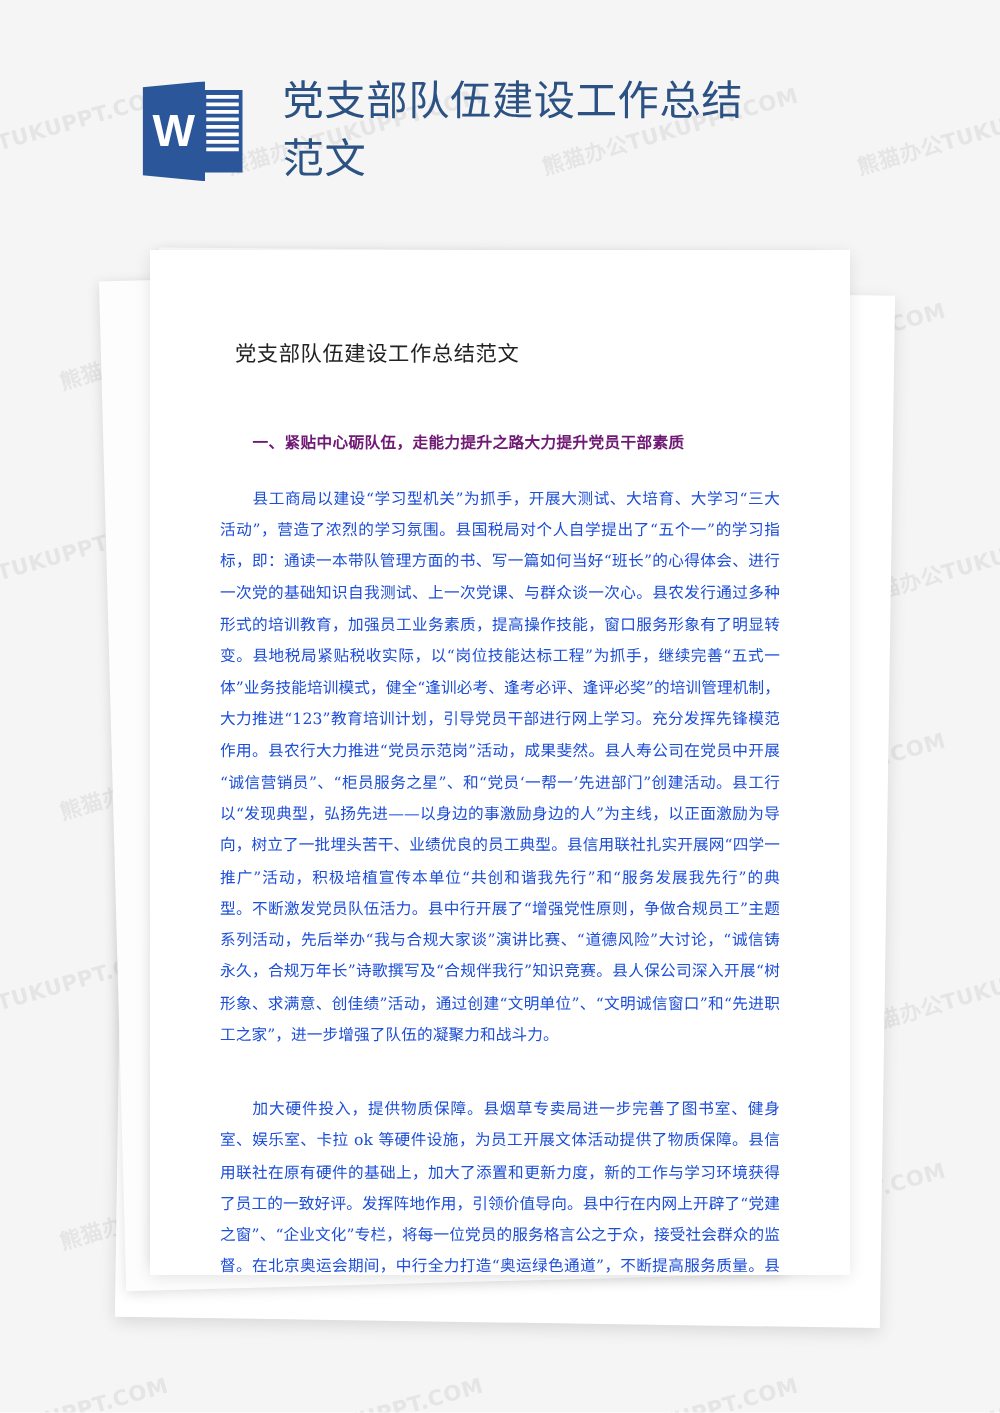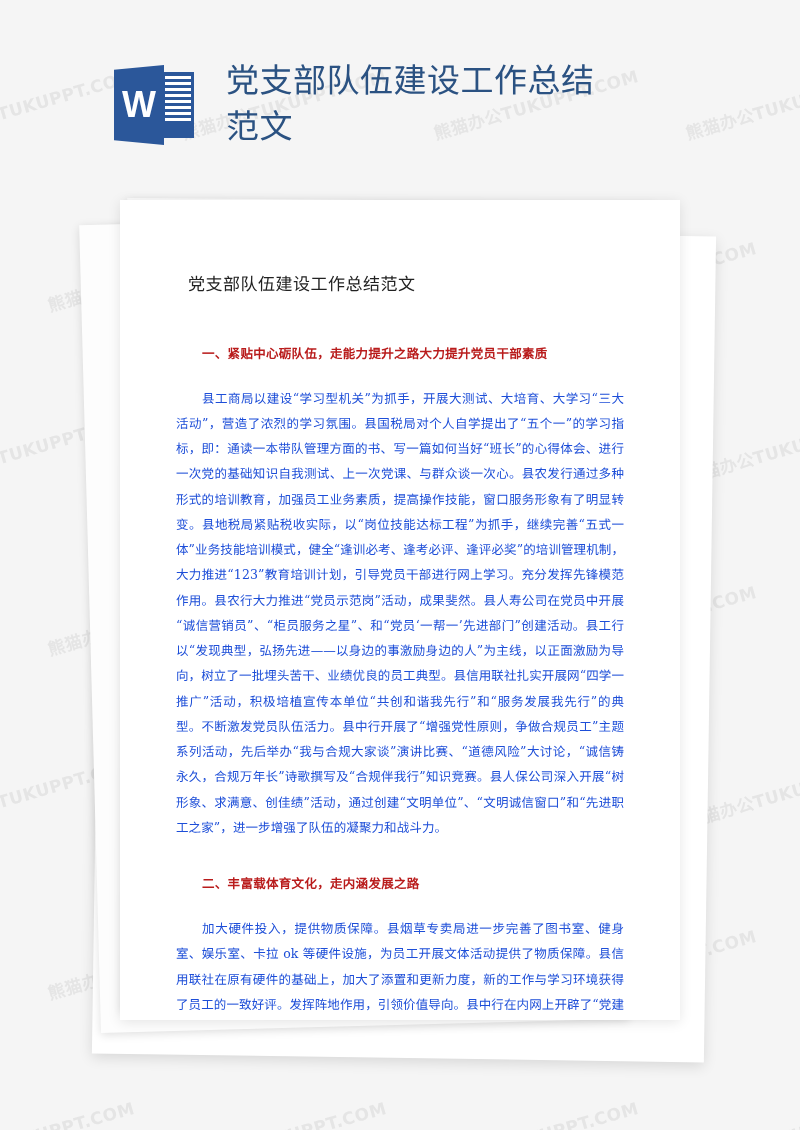--- a/index.html
+++ b/index.html
@@ -179,21 +179,21 @@
     font-weight: 400;
     letter-spacing: 0.5px;
     color: #222;
   }
   .section-heading {
     font-size: 12.5px;
     font-weight: 700;
     line-height: 1.6;
     margin: 0 0 22px 0;
     text-indent: 26px;
-    color: #b91c1c;
+    color: #701a75;
     letter-spacing: 0.3px;
   }
   .body-para {
     font-size: 12.5px;
     line-height: 2.02;
     margin: 0 0 24px 0;
     text-indent: 26px;
     text-align: justify;
     color: #1d4ed8;
     letter-spacing: 0.1px;
@@ -235,21 +235,20 @@
   <h1 id="page-heading">党支部队伍建设工作总结范文</h1>
 
   <div>
     <p class="section-heading">一、紧贴中心砺队伍，走能力提升之路大力提升党员干部素质</p>
     <p class="body-para">县工商局以建设“学习型机关”为抓手，开展大测试、大培育、大学习“三大活动”，营造了浓烈的学习氛围。县国税局对个人自学提出了“五个一”的学习指标，即：通读一本带队管理方面的书、写一篇如何当好“班长”的心得体会、进行一次党的基础知识自我测试、上一次党课、与群众谈一次心。县农发行通过多种形式的培训教育，加强员工业务素质，提高操作技能，窗口服务形象有了明显转变。县地税局紧贴税收实际，以“岗位技能达标工程”为抓手，继续完善“五式一体”业务技能培训模式，健全“逢训必考、逢考必评、逢评必奖”的培训管理机制，大力推进“123”教育培训计划，引导党员干部进行网上学习。充分发挥先锋模范作用。县农行大力推进“党员示范岗”活动，成果斐然。县人寿公司在党员中开展“诚信营销员”、“柜员服务之星”、和“党员‘一帮一’先进部门”创建活动。县工行以“发现典型，弘扬先进——以身边的事激励身边的人”为主线，以正面激励为导向，树立了一批埋头苦干、业绩优良的员工典型。县信用联社扎实开展网“四学一推广”活动，积极培植宣传本单位“共创和谐我先行”和“服务发展我先行”的典型。不断激发党员队伍活力。县中行开展了“增强党性原则，争做合规员工”主题系列活动，先后举办“我与合规大家谈”演讲比赛、“道德风险”大讨论，“诚信铸永久，合规万年长”诗歌撰写及“合规伴我行”知识竞赛。县人保公司深入开展“树形象、求满意、创佳绩”活动，通过创建“文明单位”、“文明诚信窗口”和“先进职工之家”，进一步增强了队伍的凝聚力和战斗力。</p>
   </div>
 
   <div class="spacer-sm"></div>
 
   <div>
-    <p class="section-heading">二、丰富载体育文化，走内涵发展之路</p>
     <p class="body-para">加大硬件投入，提供物质保障。县烟草专卖局进一步完善了图书室、健身室、娱乐室、卡拉 ok 等硬件设施，为员工开展文体活动提供了物质保障。县信用联社在原有硬件的基础上，加大了添置和更新力度，新的工作与学习环境获得了员工的一致好评。发挥阵地作用，引领价值导向。县中行在内网上开辟了“党建之窗”、“企业文化”专栏，将每一位党员的服务格言公之于众，接受社会群众的监督。在北京奥运会期间，中行全力打造“奥运绿色通道”，不断提高服务质量。县人行精心选编关于加强党性修养、加强党员自身建设的警句格言，在主</p>
   </div>
 </div>
 
 <div id="watermark-layer">
     <span class="wm" style="left: -70px; top: 120px; transform: rotate(-16deg);">熊猫办公TUKUPPT.COM</span>
     <span class="wm" style="left: 182px; top: 120px; transform: rotate(-16deg);">熊猫办公TUKUPPT.COM</span>
     <span class="wm" style="left: 434px; top: 120px; transform: rotate(-16deg);">熊猫办公TUKUPPT.COM</span>
     <span class="wm" style="left: 686px; top: 120px; transform: rotate(-16deg);">熊猫办公TUKUPPT.COM</span>
     <span class="wm" style="left: -204px; top: 292px; transform: rotate(-16deg);">熊猫办公TUKUPPT.COM</span>

